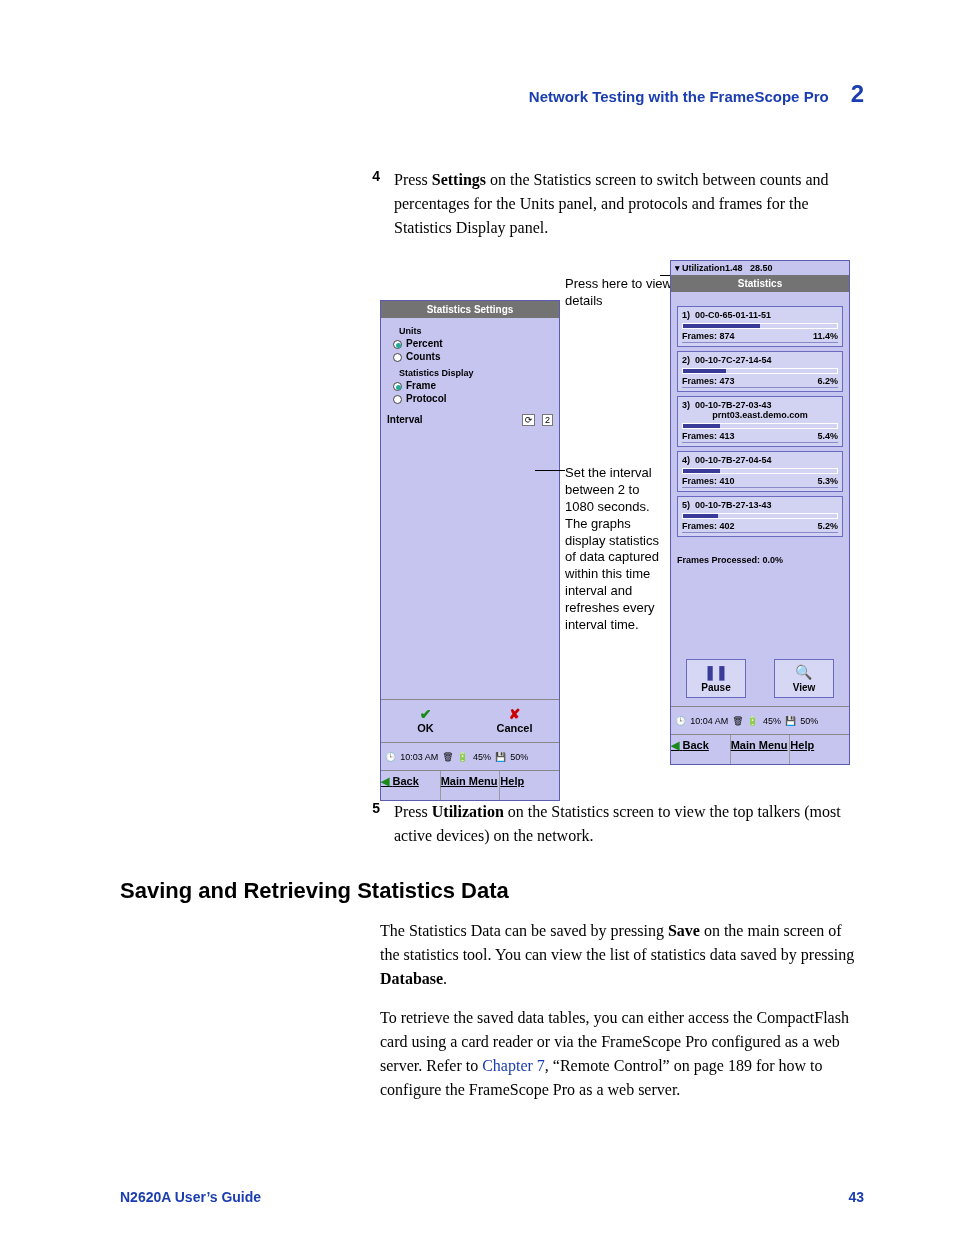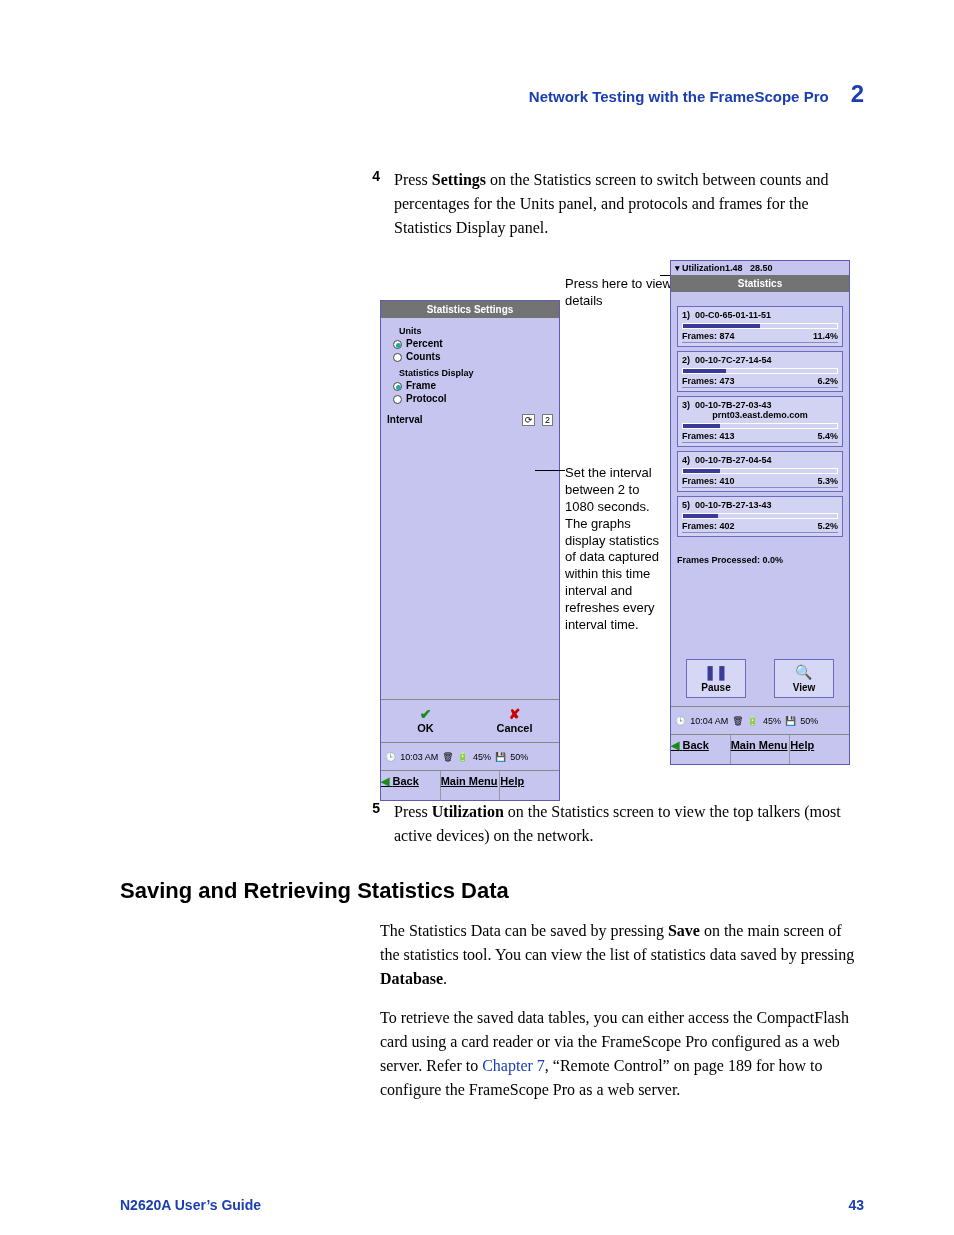--- a/index.html
+++ b/index.html
@@ -145,21 +145,21 @@
   .body-para {
     margin-left: 260px;
     width: 480px;
     font-size: 16px;
     line-height: 1.5;
     margin-bottom: 15px;
   }
   .link-text { color:#1a3db0; }
   .footer-row {
     position:absolute;
-    bottom:22px; left:120px; right:90px;
+    bottom:30px; left:120px; right:90px;
     font-family: Arial, Helvetica, sans-serif;
     color:#1a3db0; font-weight:bold; font-size:14px;
     display:flex; justify-content:space-between;
   }
 </style>
 </head>
 <body>
 
 <div class="page">
   <div class="header-row">

